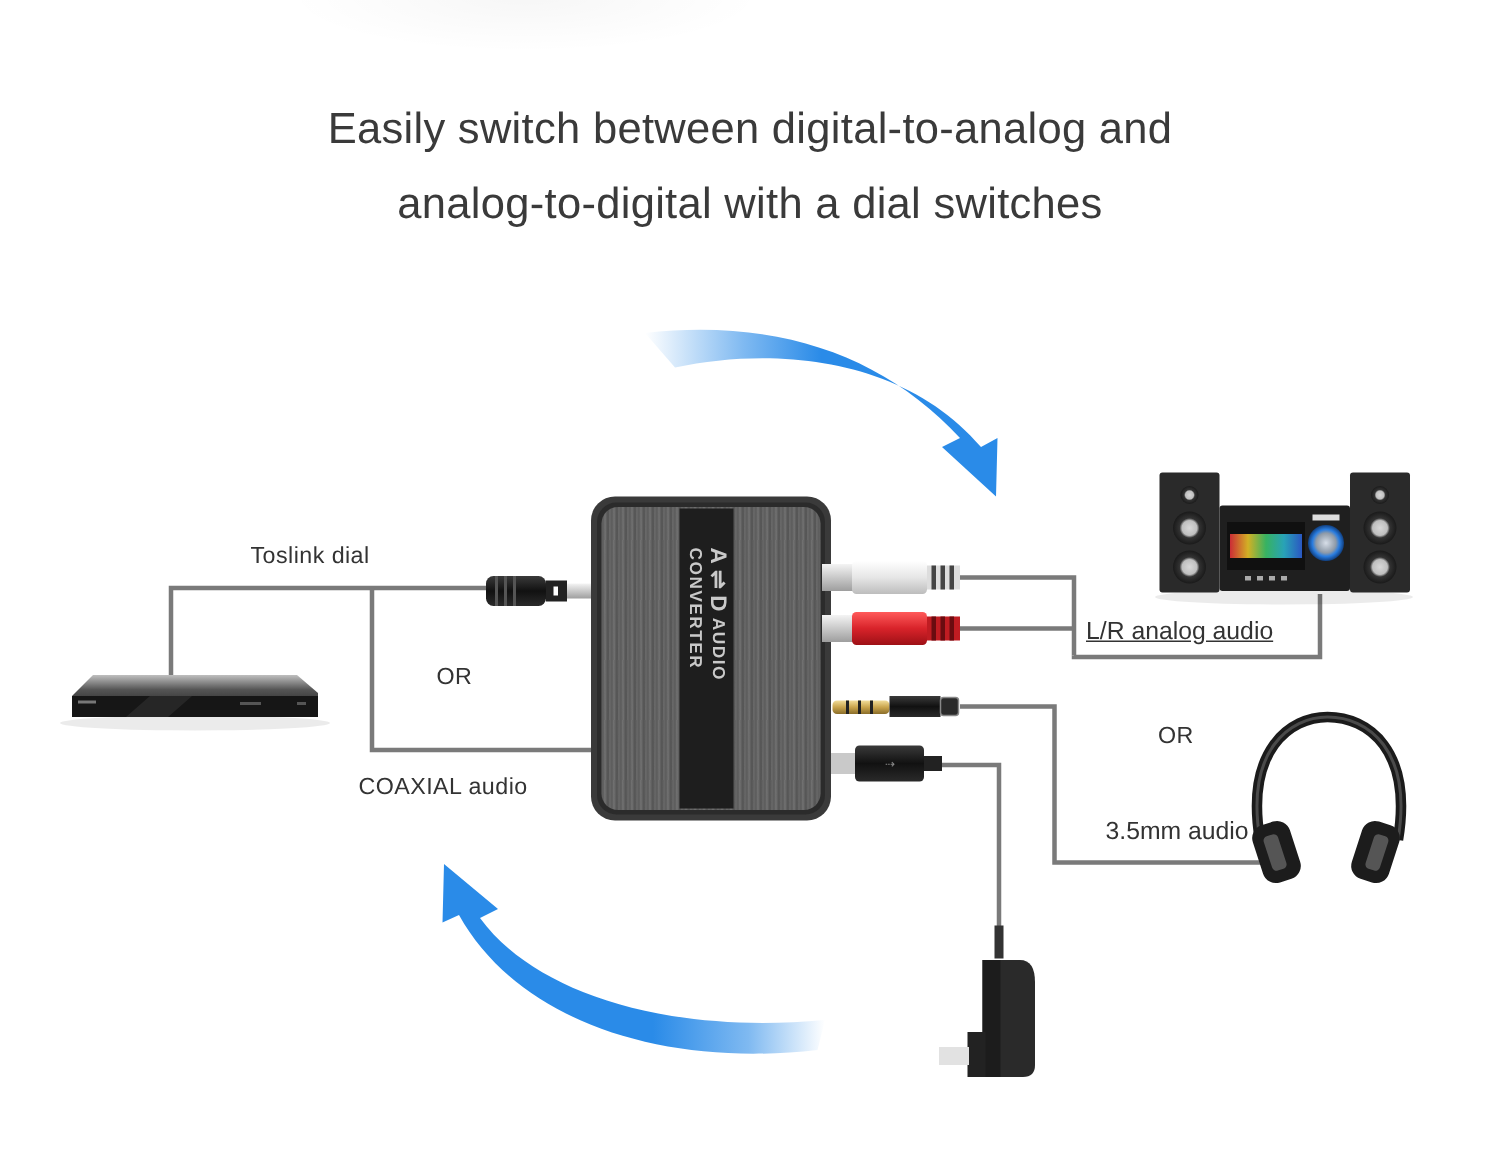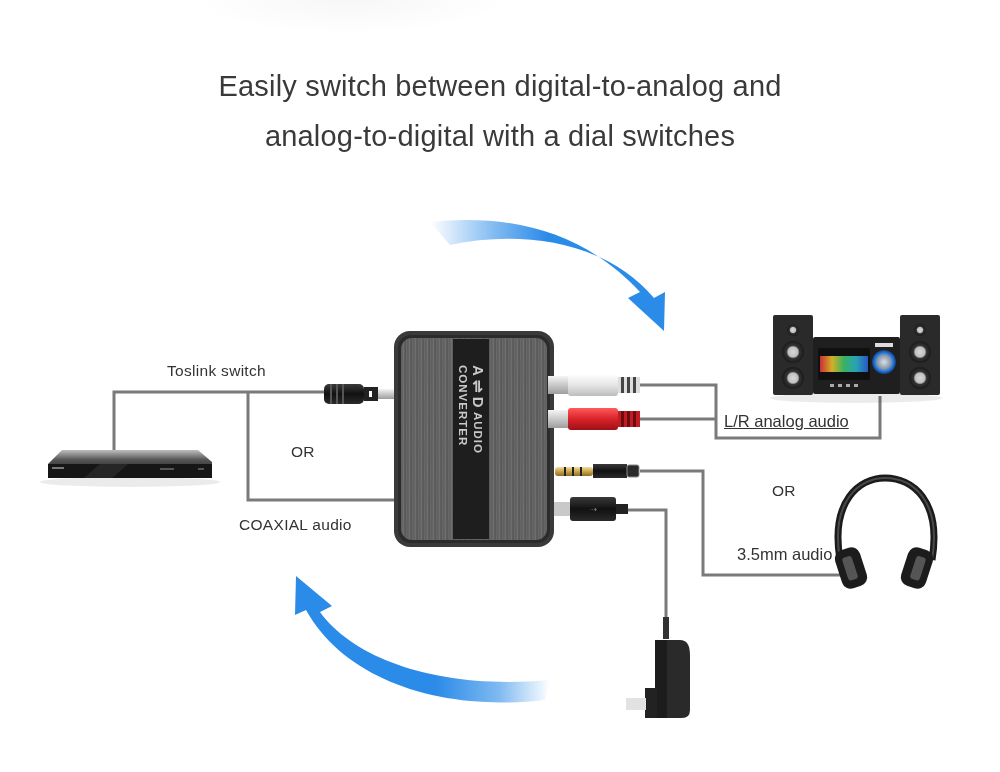--- a/index.html
+++ b/index.html
@@ -225,18 +225,18 @@
   </g>
 </svg>
 
 <div class="device-text">
   <span class="big">A</span>
   <span class="big">⇌</span>
   <span class="big">D</span>
   <span>AUDIO CONVERTER</span>
 </div>
 
-<div class="lbl" style="left:167px; top:362px;">Toslink switch</div>
+<div class="lbl" style="left:167px; top:362px;">Toslink dial</div>
 <div class="lbl" style="left:291px; top:443px;">OR</div>
 <div class="lbl" style="left:239px; top:516px;text-align:center;">COAXIAL audio</div>
 <div class="lbl2" style="left:724px; top:412px;text-decoration:underline;">L/R analog audio</div>
 <div class="lbl" style="left:772px; top:482px;">OR</div>
 <div class="lbl2" style="left:714px; top:545px;margin-left:23px;">3.5mm audio</div>
 
 </body></html>

